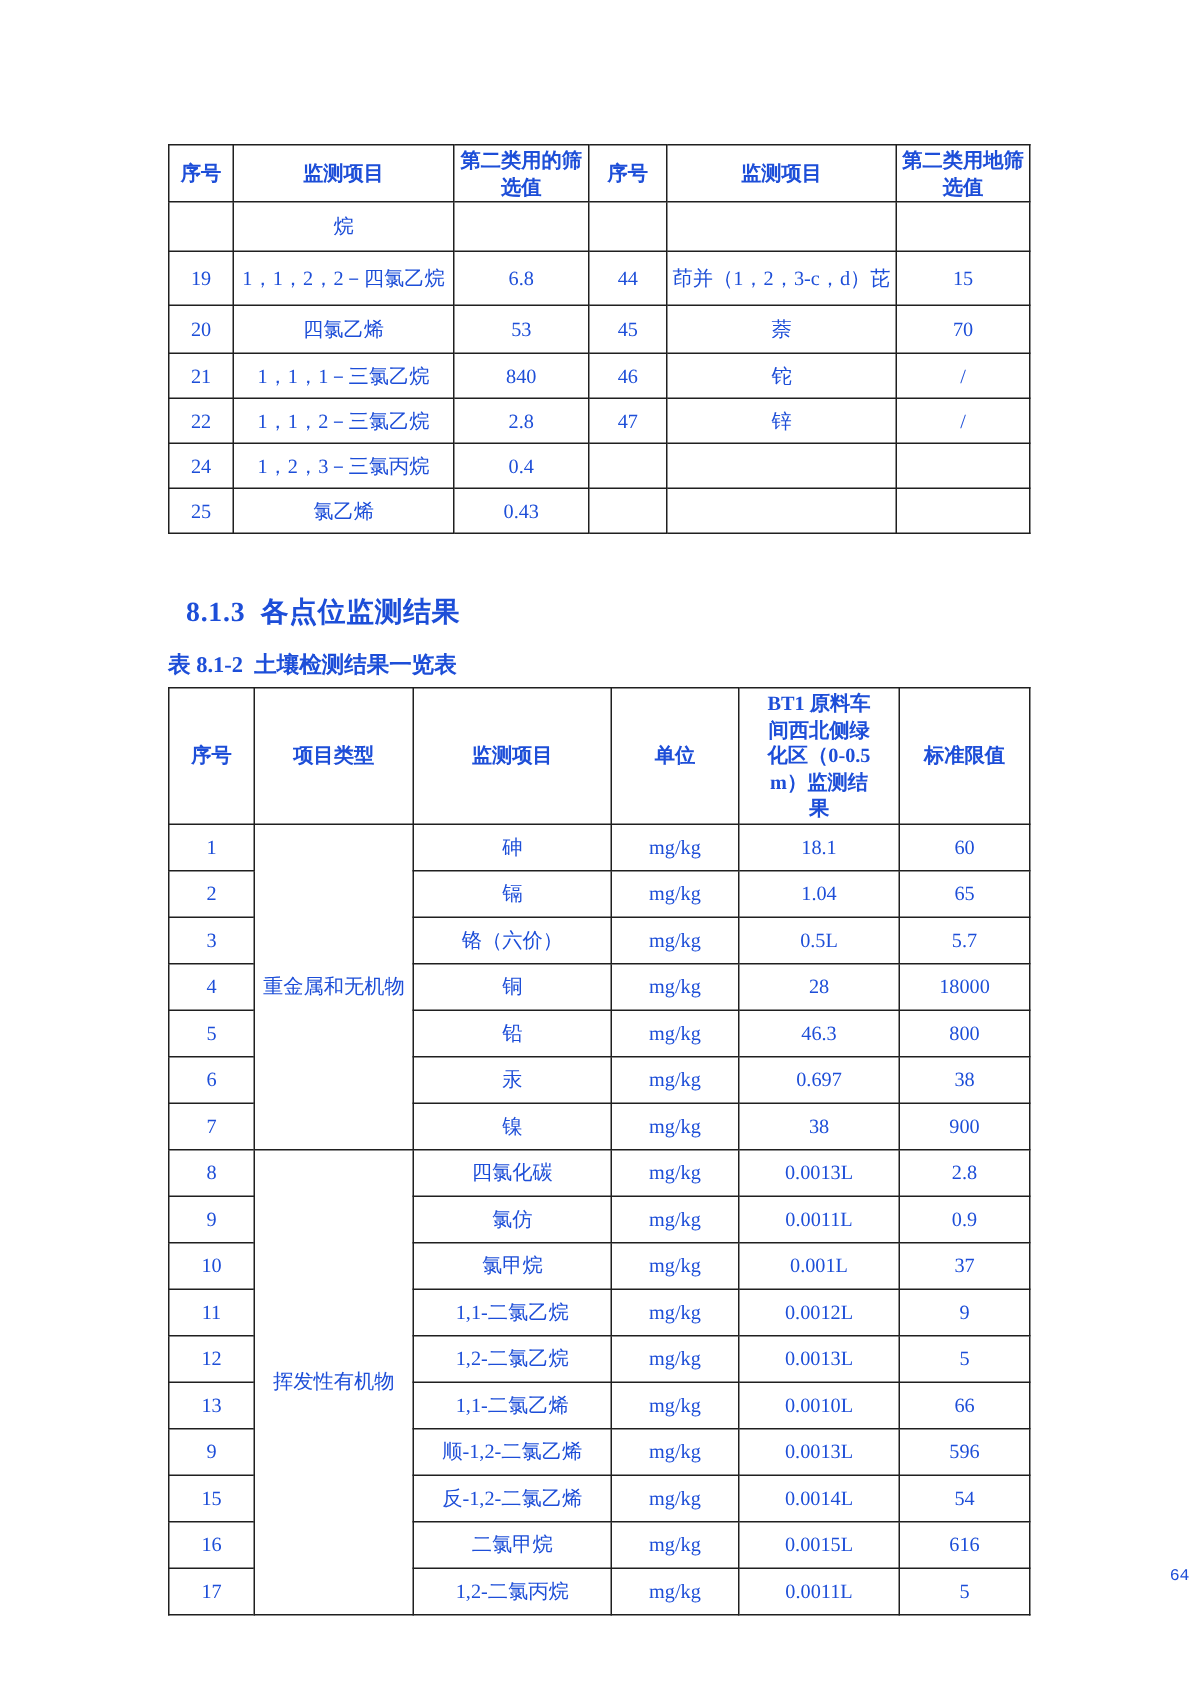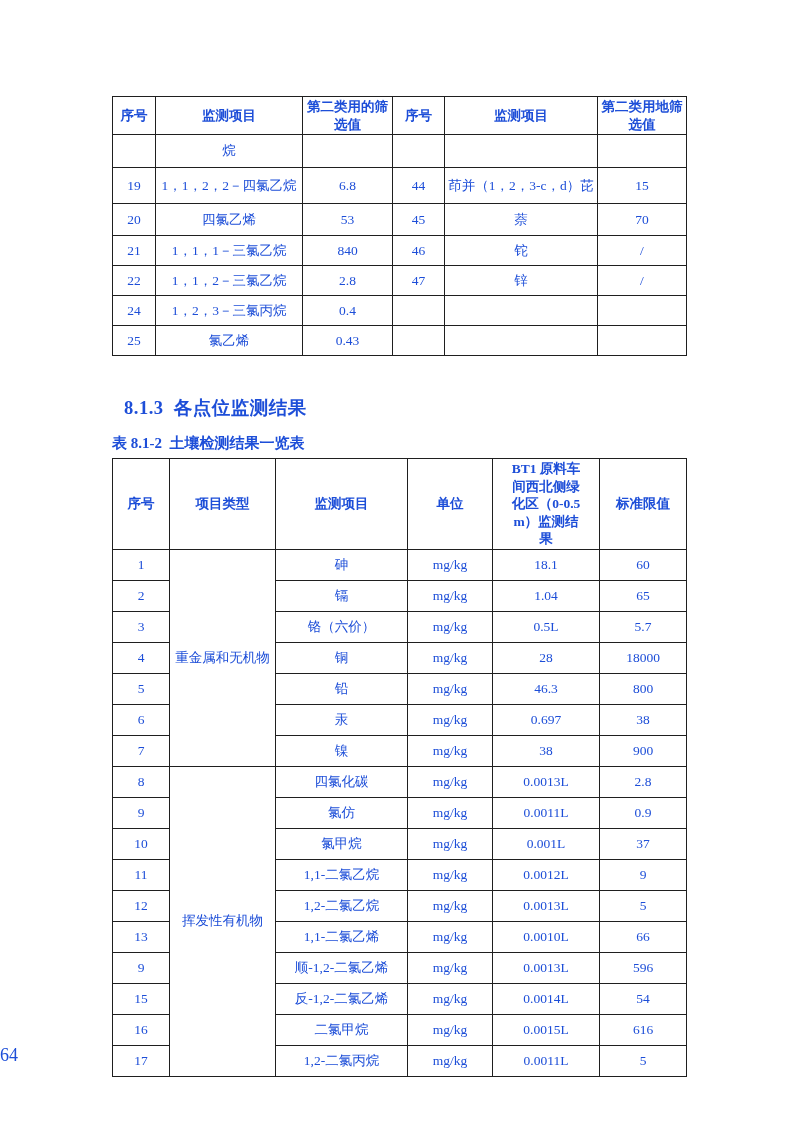--- a/index.html
+++ b/index.html
@@ -69,22 +69,23 @@
     top: 458px;
   }
   #table2 thead tr { height: 55px; }
   #table2 tbody tr { height: 31px; }
   #table2 thead th.bt1-col { padding: 1px 18px; }
   .page-footer {
     position: absolute;
     left: 0;
     top: 1045px;
     width: 793px;
-    text-align: left;
-    font-size: 18px;
+    text-align: right;
+    font-size: 11px;
+    font-family: Liberation Mono, monospace;
   }
 </style>
 </head>
 <body>
 
 <div class="sheet">
 
   <div class="table1-wrap">
     <table id="table1">
       <colgroup>

